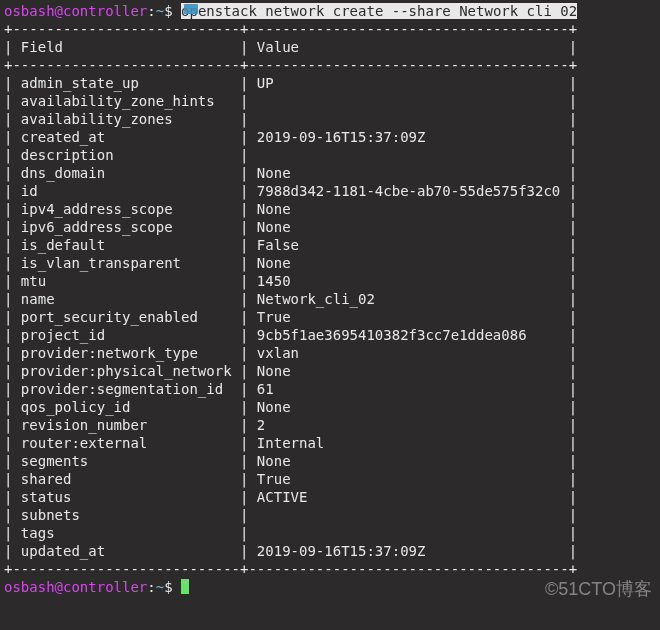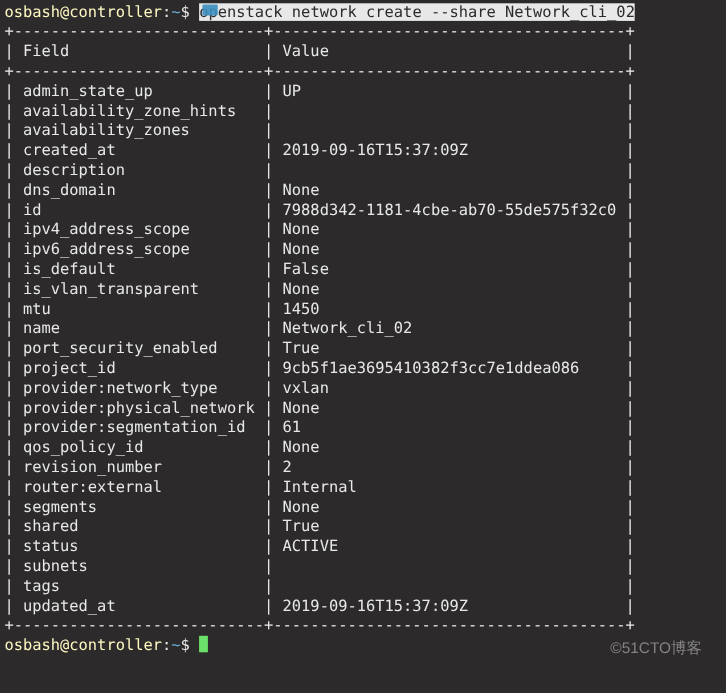--- a/index.html
+++ b/index.html
@@ -11,41 +11,41 @@
     line-height: 18px;
     width: 660px;
     height: 630px;
     overflow: hidden;
     position: relative;
   }
   .terminal {
     padding: 2px 4px;
     white-space: pre;
   }
-  .prompt-user { color: #fef9c3; }
+  .prompt-user { color: #d946ef; }
   .prompt-path { color: #6ab0d6; }
   .prompt-sym  { color: #e8e8e8; }
   .cmd-hl {
     background: #e8e8e8;
     color: #2c2a2a;
   }
   .cursor {
     display: inline-block;
     width: 8px;
     height: 15px;
     background: #6be06b;
     vertical-align: -2px;
   }
   .line { display: block; }
   .watermark {
     position: absolute;
-    right: 22px;
+    right: 8px;
     bottom: 32px;
     color: #bfbfbf;
-    font-size: 14px;
+    font-size: 18px;
     font-family: sans-serif;
     opacity: 0.6;
     pointer-events: none;
   }
   .small-logo {
     position: absolute;
     left: 184px;
     top: 4px;
     width: 14px; height: 10px;
     background: #3b8fbf;

